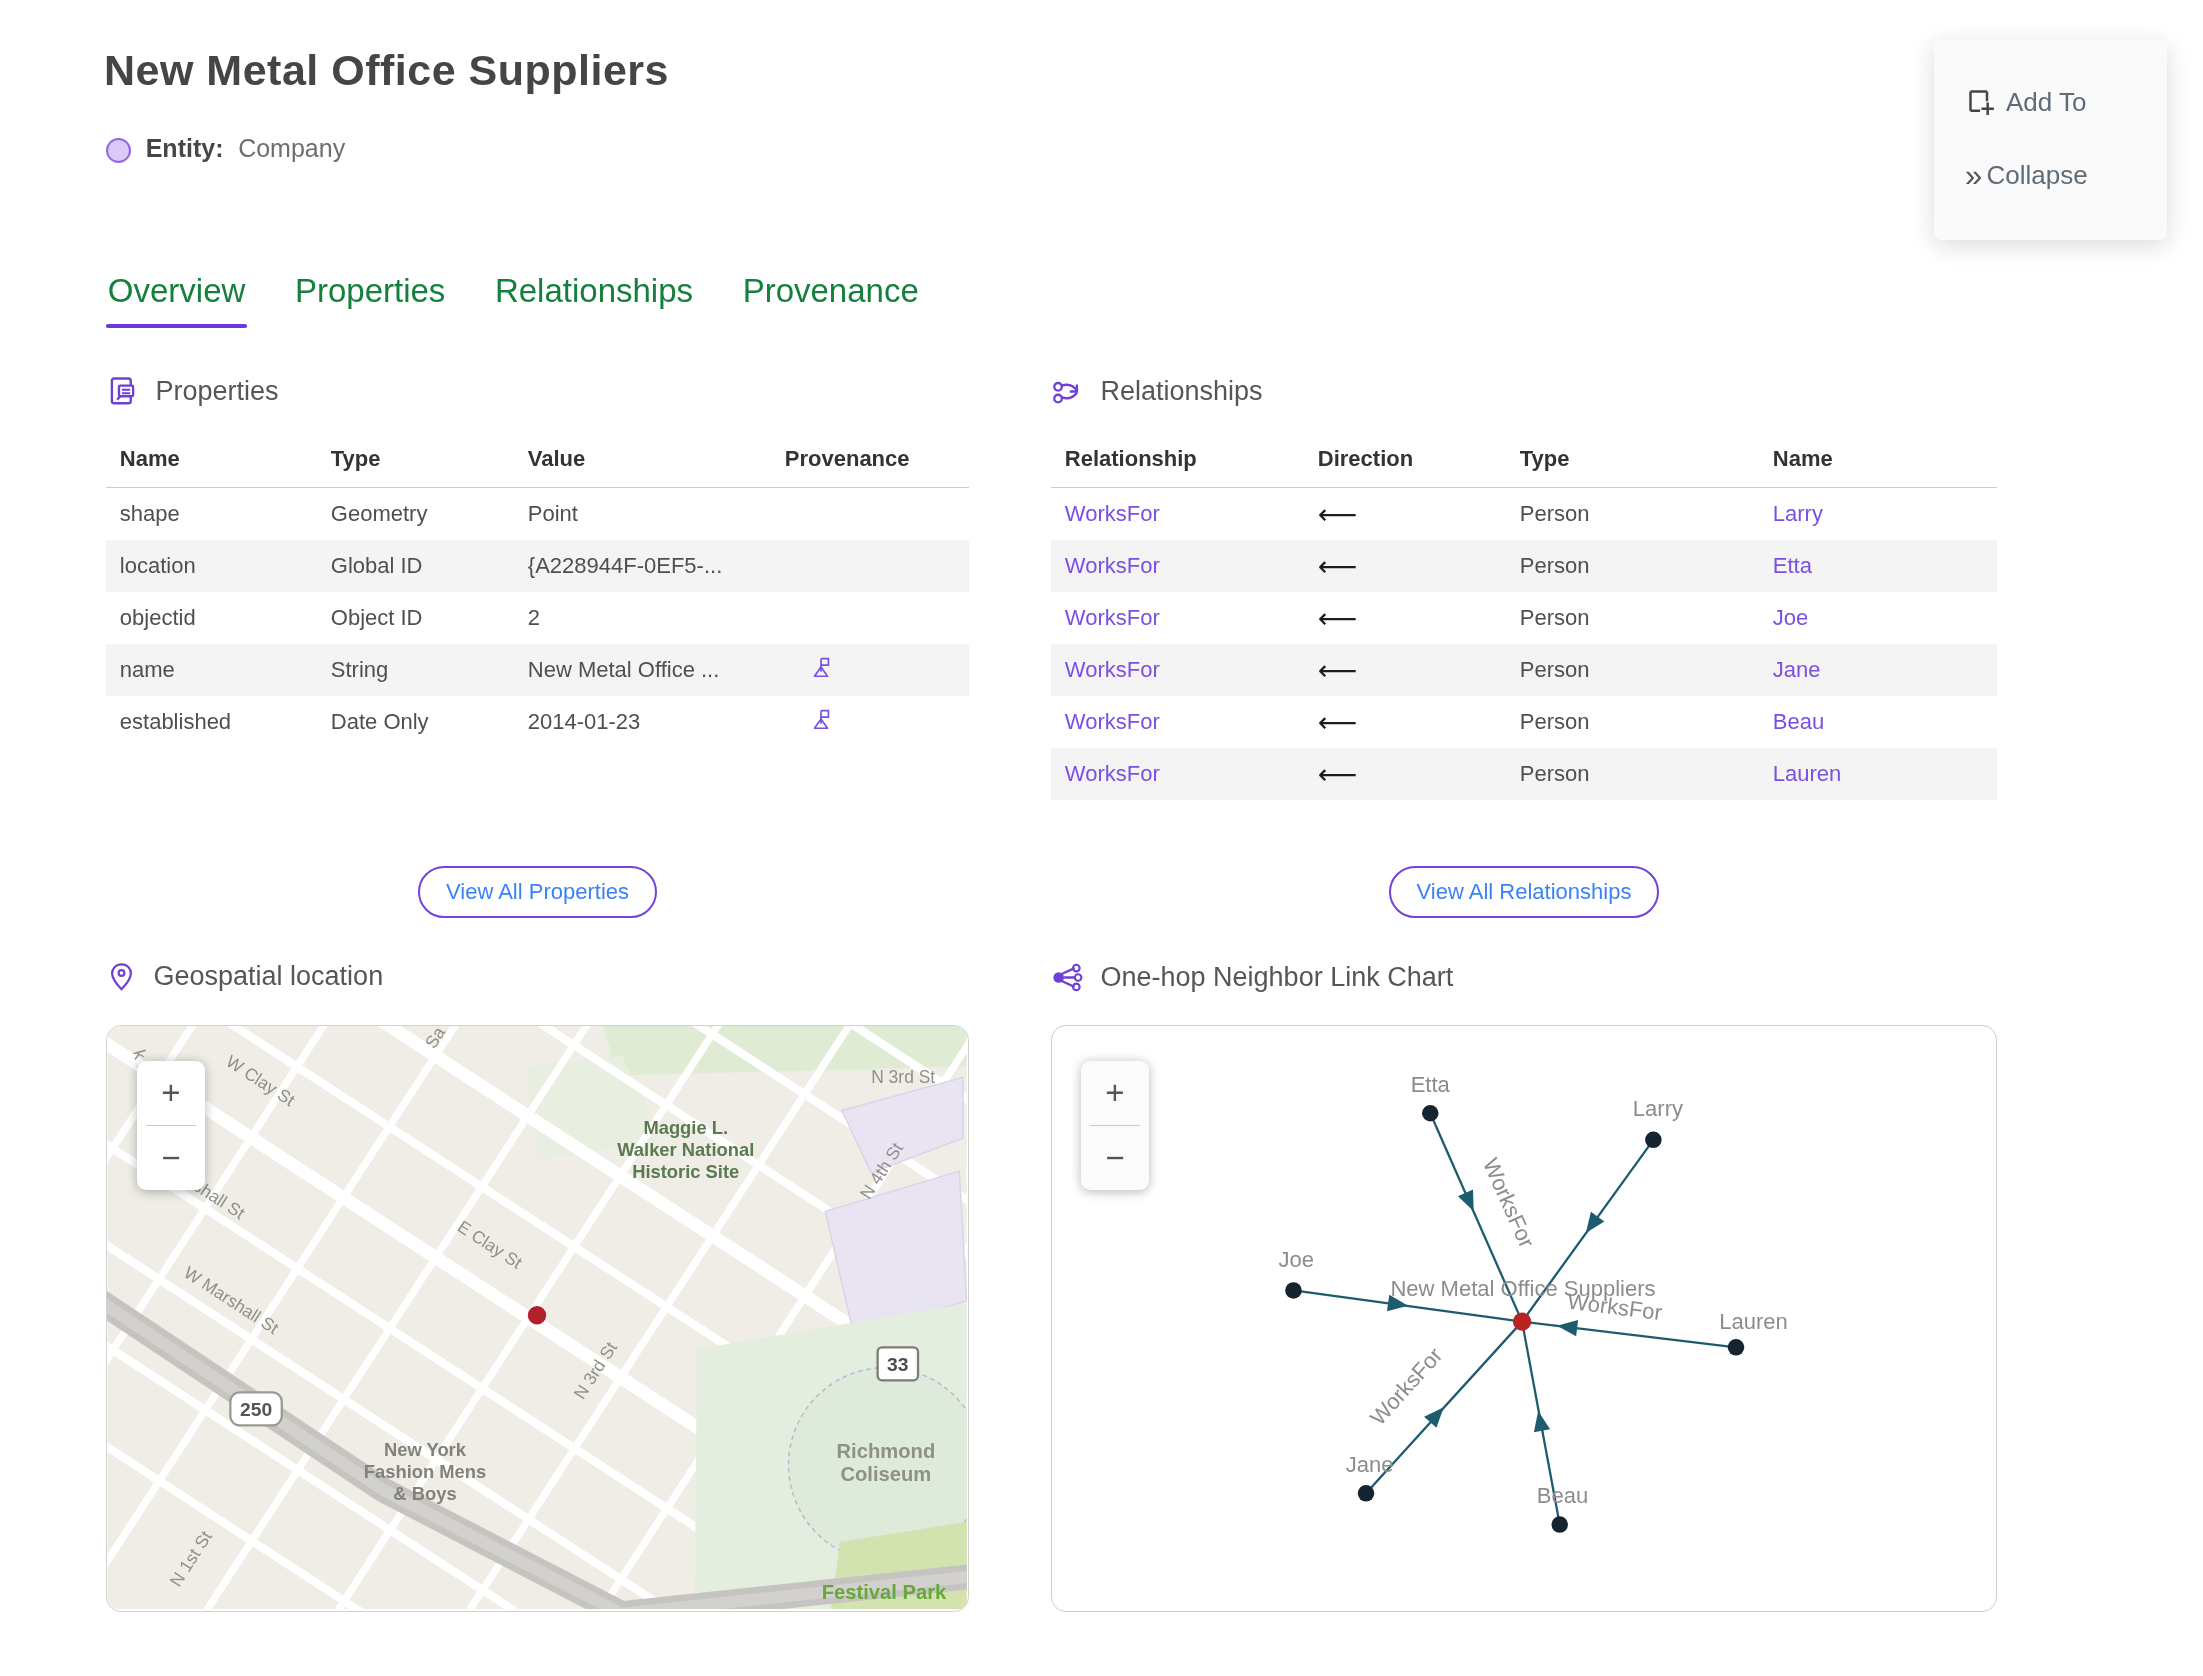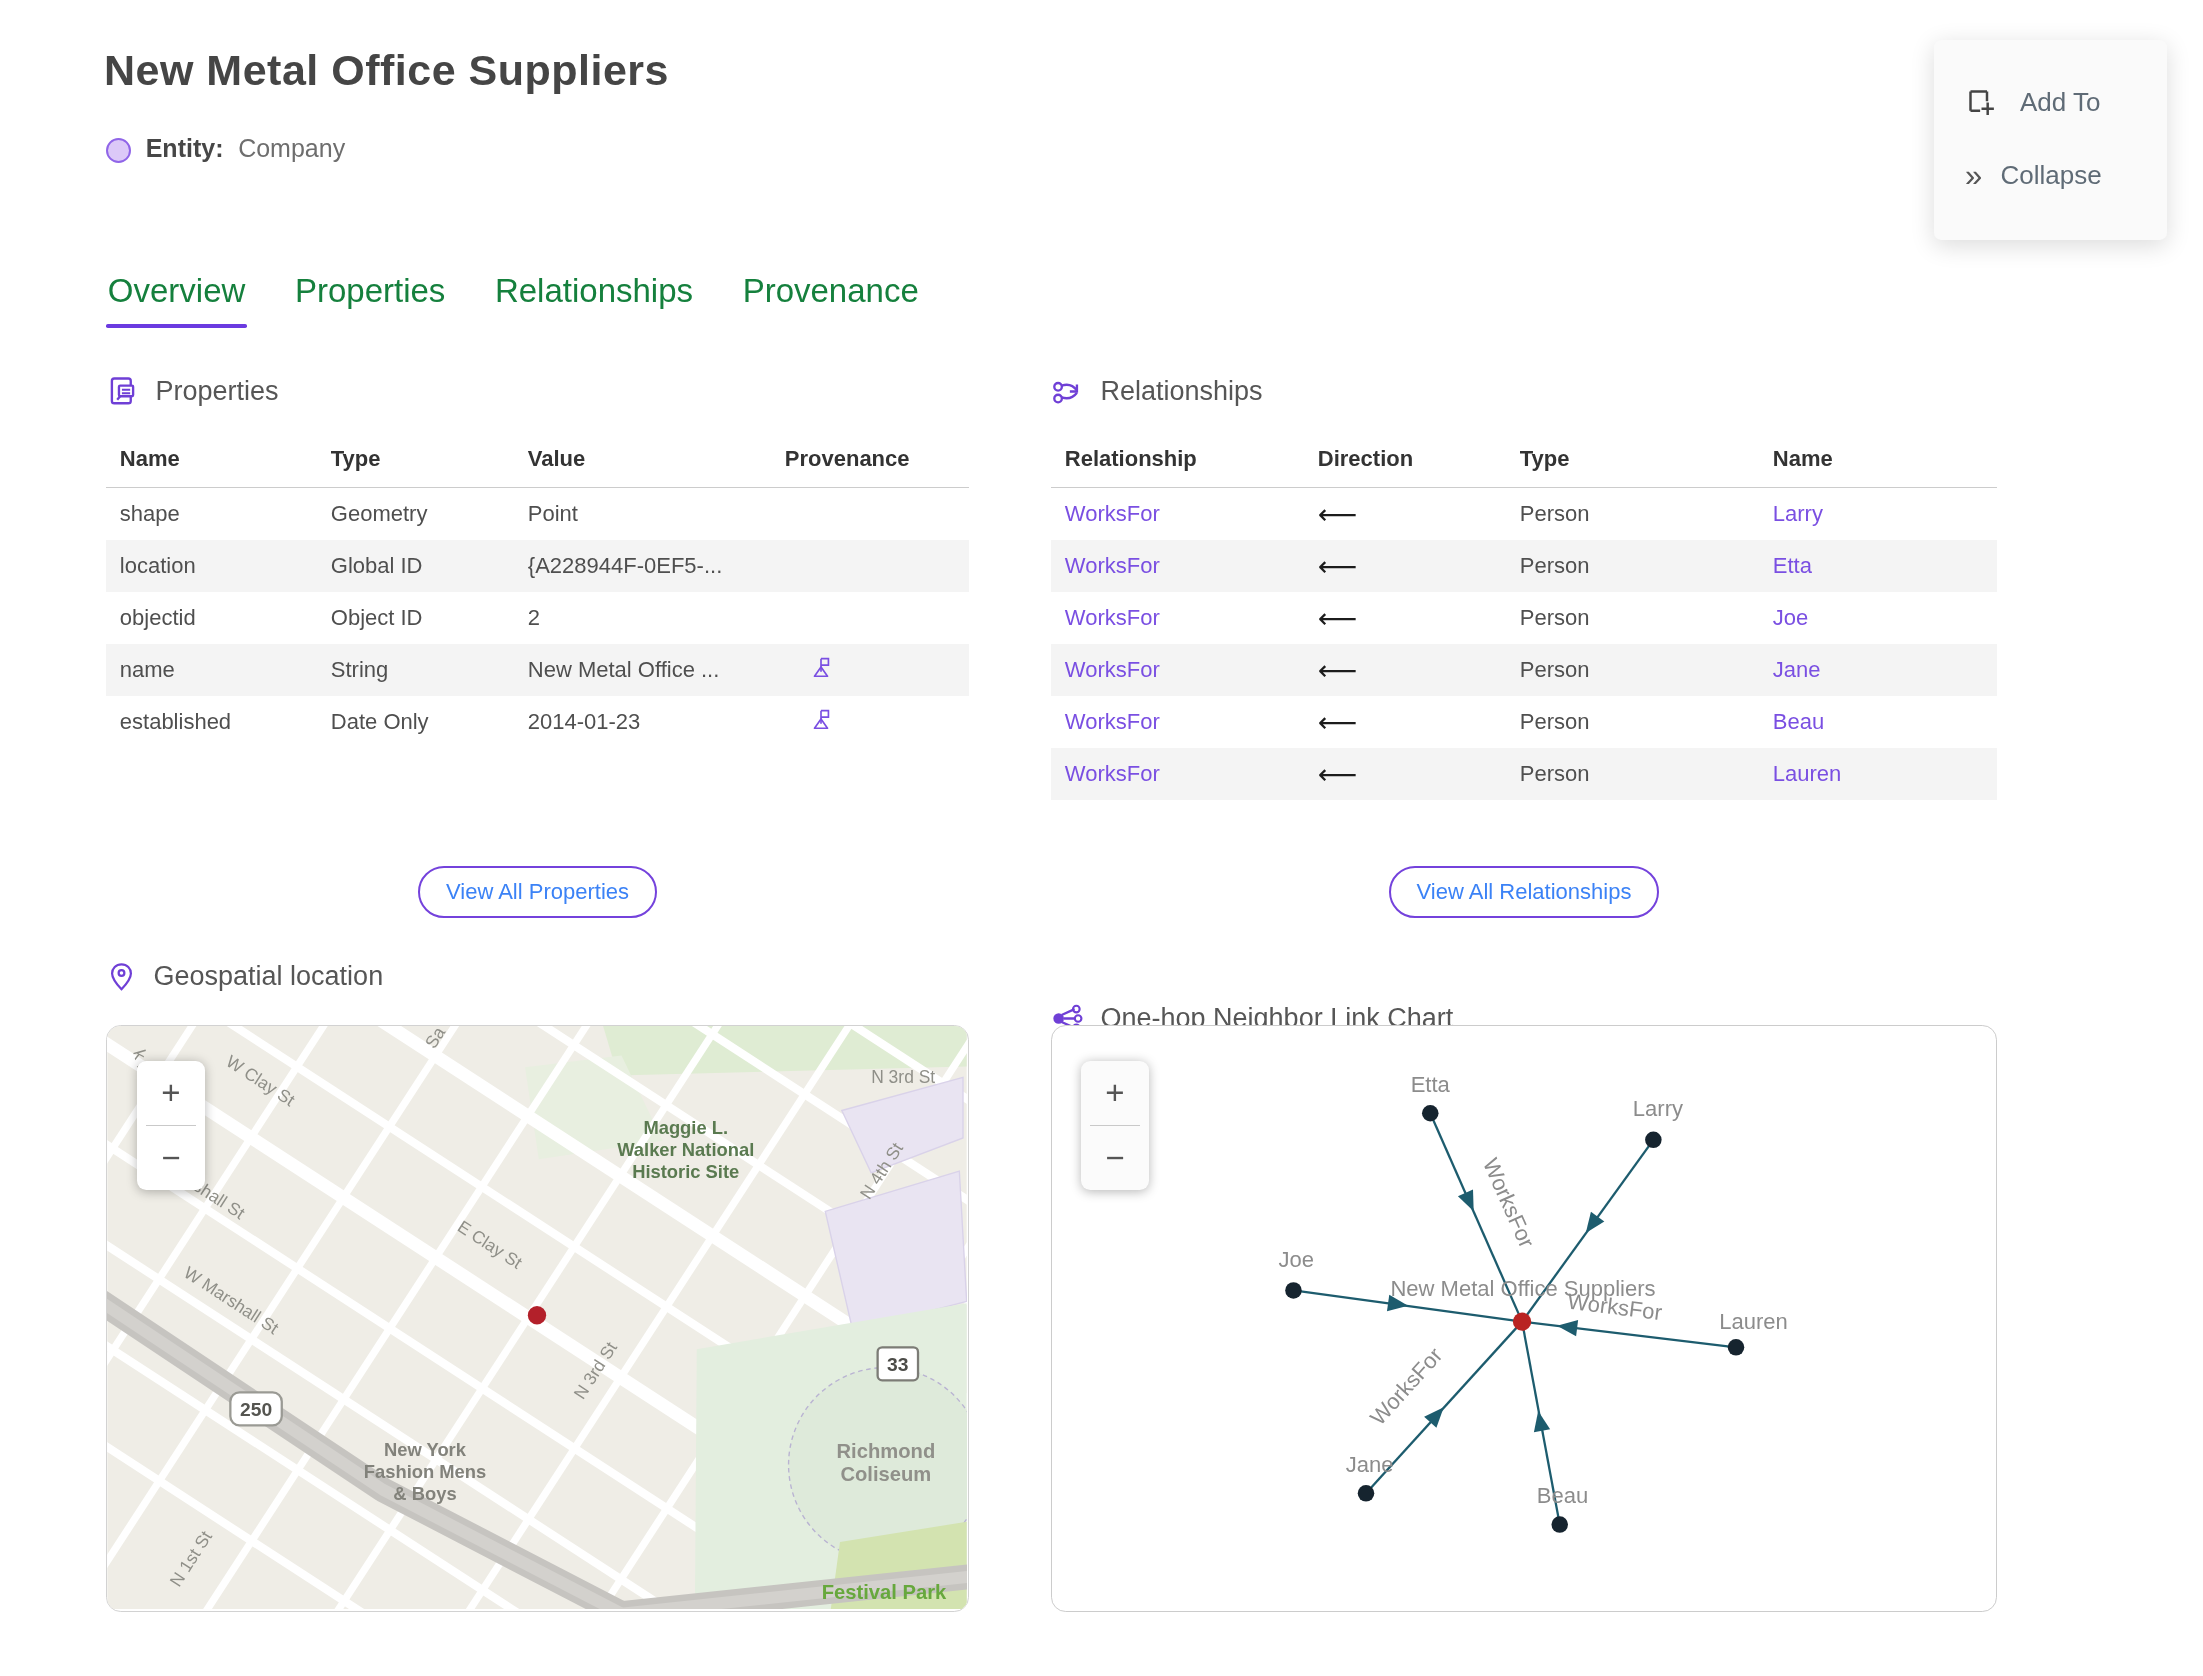--- a/index.html
+++ b/index.html
@@ -13,21 +13,21 @@
   
   .page-title { left:104px; top:46px; font-size:43px; font-weight:bold; color:#454545; letter-spacing:0.5px; }
   .entity-row { left:106px; top:134px; display:flex; align-items:flex-end; gap:14.7px; font-size:25px; }
   .entity-dot { width:25px; height:25px; border-radius:50%; background:#dcc9f8; border:2.8px solid #9065e8; }
   .entity-label { font-weight:bold; color:#474747; }
   .entity-type  { color:#6e6e6e; }
 
   
   .float-card { left:1934px; top:40px; width:233px; height:200px; background:#fafafa;
     border-radius:7.3px; box-shadow:0 5.5px 24px rgba(0,0,0,0.14); padding:26px 0 0 31px; }
-  .float-item { display:flex; align-items:center; gap:22px; height:73px; cursor:pointer; }
+  .float-item { display:flex; align-items:center; gap:8px; height:73px; cursor:pointer; }
   .float-item span.lbl { font-size:26px; color:#5f6b76; }
   .chev { font-size:31px; color:#565656; letter-spacing:-3.7px; }
 
   
   .tabs { left:106px; top:272px; display:flex; gap:46px; font-size:33px; color:#15803d; }
   .tab { padding:0 1.8px 18.4px 1.8px; cursor:pointer; position:relative; }
   .tab.active::after { content:""; position:absolute; left:0; right:0; bottom:0; height:4.6px; background:#6b3ae0; border-radius:1.8px; }
 
   
   .sec-head { display:flex; align-items:center; gap:16.5px; font-size:27px; color:#565656; }
@@ -314,21 +314,21 @@
       <text class="map-label-bold" x="346" y="516">&amp; Boys</text>
       <text x="848" y="470" fill="#90908a" font-size="22" font-weight="bold">Richmond</text>
       <text x="848" y="496" fill="#90908a" font-size="22" font-weight="bold">Coliseum</text>
       <text x="846" y="624" fill="#67a83d" font-size="22" font-weight="bold">Festival Park</text>
     </g>
 
     <circle cx="468" cy="315" r="10" fill="#b3202a"></circle>
   </svg>
 </div>
 
-<div class="abs sec-head" style="left:1051px; top:1002px;">
+<div class="abs sec-head" style="left:1051px; top:961px;">
   <svg width="33" height="33" viewBox="0 0 28 28">
     <circle cx="6.5" cy="14" r="4.5" fill="#6f3fd6"></circle>
     <path d="M9 11 L20 6 M11 14 L21 14 M9 17 L20 22" stroke="#6f3fd6" stroke-width="2" fill="none"></path>
     <circle cx="21.5" cy="6" r="2.8" fill="none" stroke="#6f3fd6" stroke-width="1.8"></circle>
     <circle cx="23" cy="14" r="2.8" fill="none" stroke="#6f3fd6" stroke-width="1.8"></circle>
     <circle cx="21.5" cy="22" r="2.8" fill="none" stroke="#6f3fd6" stroke-width="1.8"></circle>
   </svg>
   <span>One-hop Neighbor Link Chart</span>
 </div>
 

